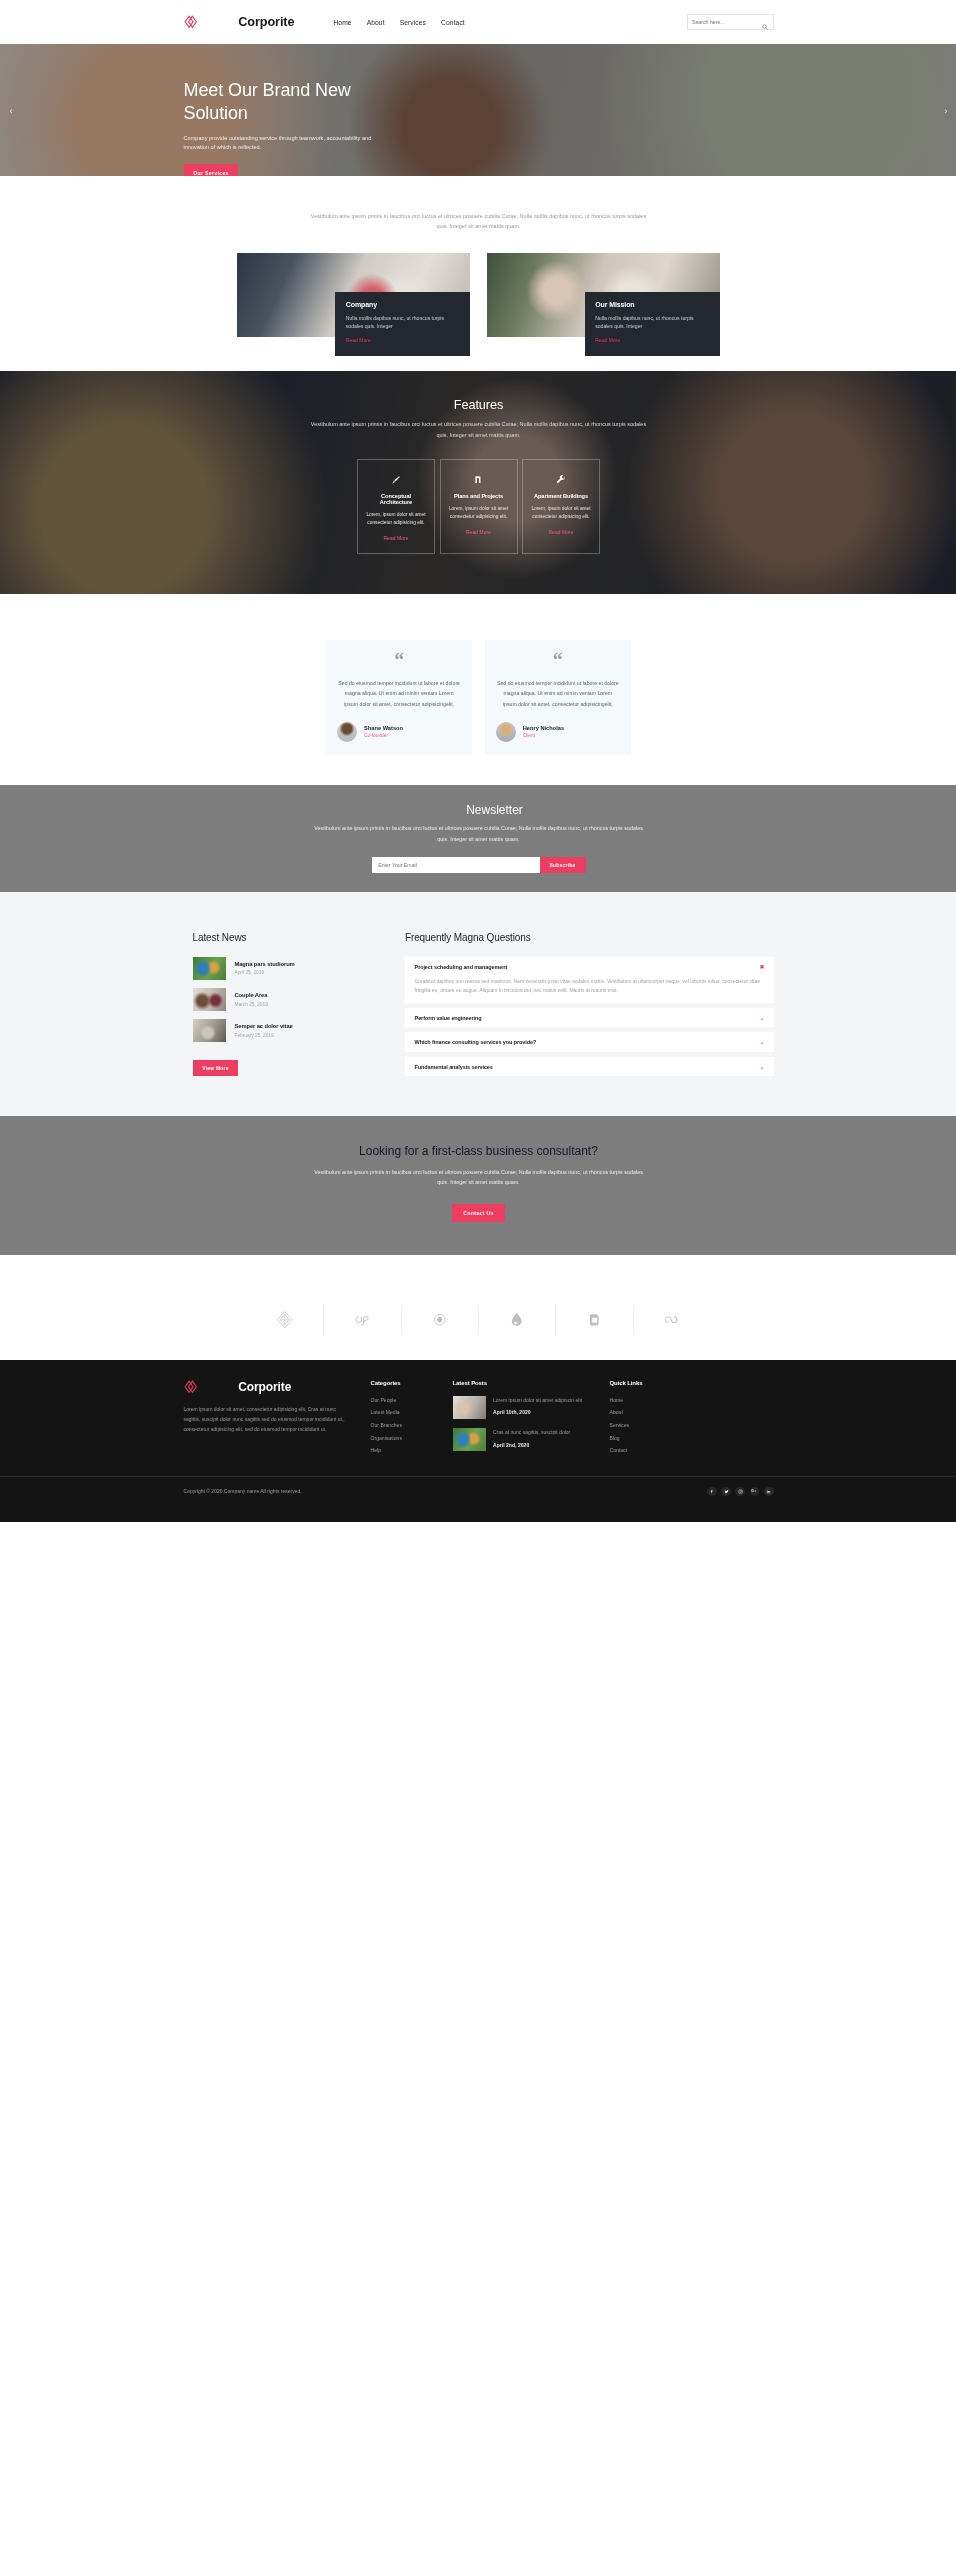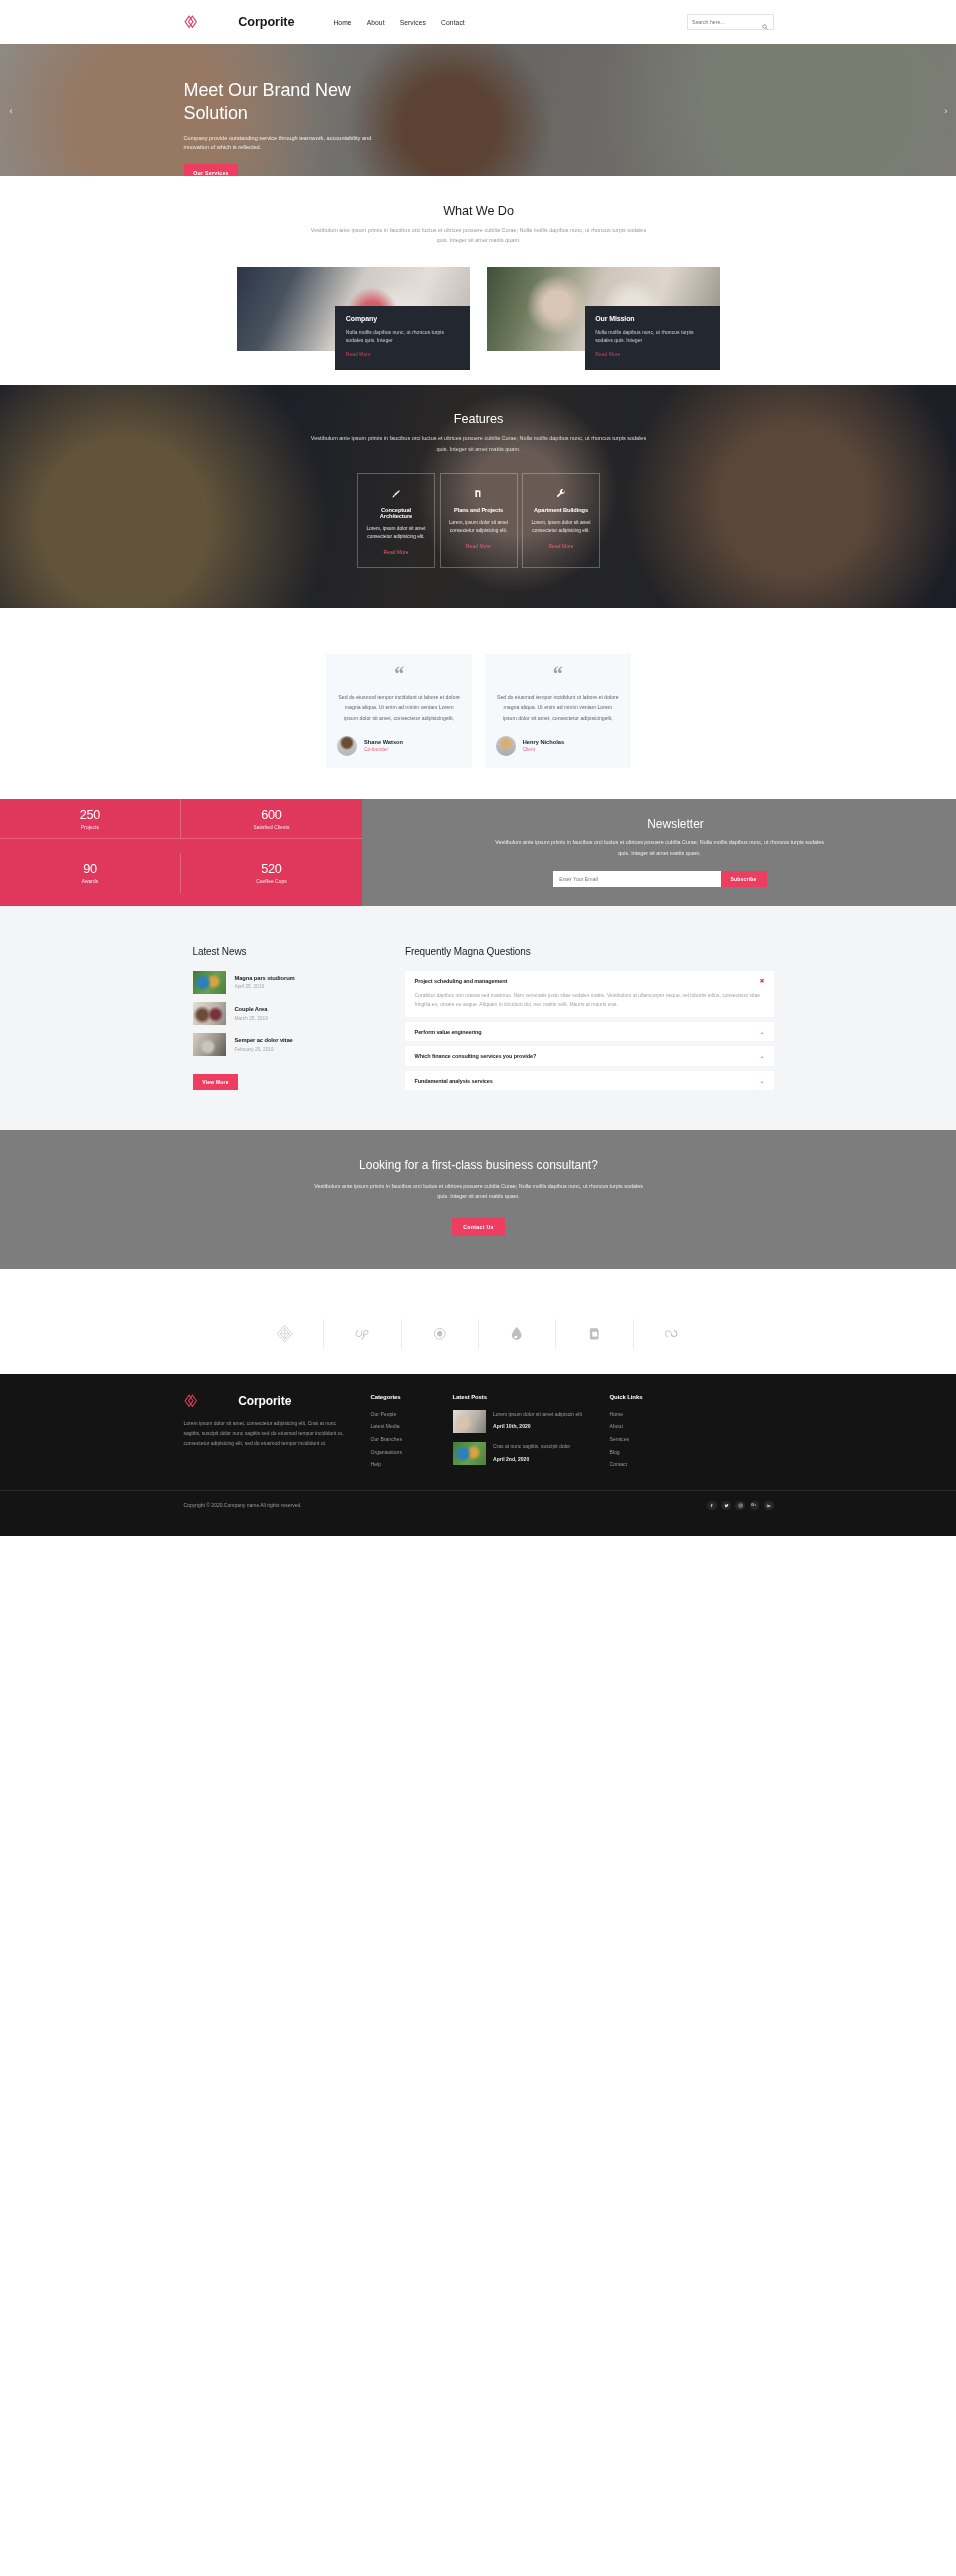--- a/index.html
+++ b/index.html
@@ -191,21 +191,21 @@
   }
   .faq-list { margin-top:14px; }
   .faq-item { background:#fff; margin-bottom:5.2px; padding:6.7px 9px 6.7px 9.7px; }
   .faq-q { display:flex; align-items:center; }
   .faq-q h4 { flex:1; font-size:5.5px; font-weight:bold; color:#1e1e1e; letter-spacing:-0.1px; }
   .faq-sign { font-size:6px; color:#e0375a; line-height:1; }
   .faq-a { margin-top:6.7px; font-size:5px; line-height:1.95; color:#a3a3a3; }
 
   
   .cta { background:#7d7d7d; padding:27px 0 33px; text-align:center; }
-  .cta h2 { font-size:12px; color:#ffffff; font-weight:500; line-height:1.4; max-width:314px; margin:0 auto; }
+  .cta h2 { font-size:12px; color:#0f172a; font-weight:500; line-height:1.4; max-width:314px; margin:0 auto; }
   .cta p { margin:7.5px auto 0; font-size:5.4px; line-height:1.95; color:#ededed; max-width:340px; }
   .cta .btn-pink { margin-top:16.4px; padding:6px 11.2px; }
 
   
   .partners { background:#fff; padding:27px 0 25.4px; }
   .partner-row { display:flex; margin-top:22.4px; width:463px; margin-left:auto; margin-right:auto; }
   .partner {
     flex:1; display:flex; align-items:center; justify-content:center; height:30px;
     border-right:0.7px solid #ececec; color:#bdbdbd;
   }
@@ -289,21 +289,20 @@
     </div>
     <div class="hero-inner">
       <h1>Meet Our Brand New Solution</h1>
       <p>Company provide outstanding service through teamwork, accountability and innovation of which is reflected.</p>
       <button class="btn-pink">Our Services</button>
     </div>
   </section>
 
   <section class="whatwedo">
     <div class="sec-head">
-      <h2>What We Do</h2>
       <p>Vestibulum ante ipsum primis in faucibus orci luctus et ultrices posuere cubilia Curae; Nulla mollis dapibus nunc, ut rhoncus turpis sodales quis. Integer sit amet mattis quam.</p>
     </div>
     <div class="wwd-grid">
       <div class="wwd-card">
         <div class="wwd-img a"></div>
         <div class="wwd-body">
           <h3>Company</h3>
           <p>Nulla mollis dapibus nunc, ut rhoncus turpis sodales quis. Integer</p>
           <a href="#" class="readmore">Read More</a>
         </div>
@@ -384,38 +383,20 @@
           <div>
             <div class="tst-name">Henry Nicholas</div>
             <div class="tst-role">Client</div>
           </div>
         </div>
       </div>
     </div>
   </section>
 
   <section class="statsrow">
-    <div class="stats">
-      <div class="stat">
-        <span class="num">250</span>
-        <span class="lbl">Projects</span>
-      </div>
-      <div class="stat">
-        <span class="num">600</span>
-        <span class="lbl">Satisfied Clients</span>
-      </div>
-      <div class="stat">
-        <span class="num">90</span>
-        <span class="lbl">Awards</span>
-      </div>
-      <div class="stat">
-        <span class="num">520</span>
-        <span class="lbl">Coeffee Cups</span>
-      </div>
-    </div>
     <div class="newsletter">
       <h2>Newsletter</h2>
       <p>Vestibulum ante ipsum primis in faucibus orci luctus et ultrices posuere cubilia Curae; Nulla mollis dapibus nunc, ut rhoncus turpis sodales quis. Integer sit amet mattis quam.</p>
       <div class="nl-form">
         <input type="text" placeholder="Enter Your Email" style="">
         <button>Subscribe</button>
       </div>
     </div>
   </section>
 

